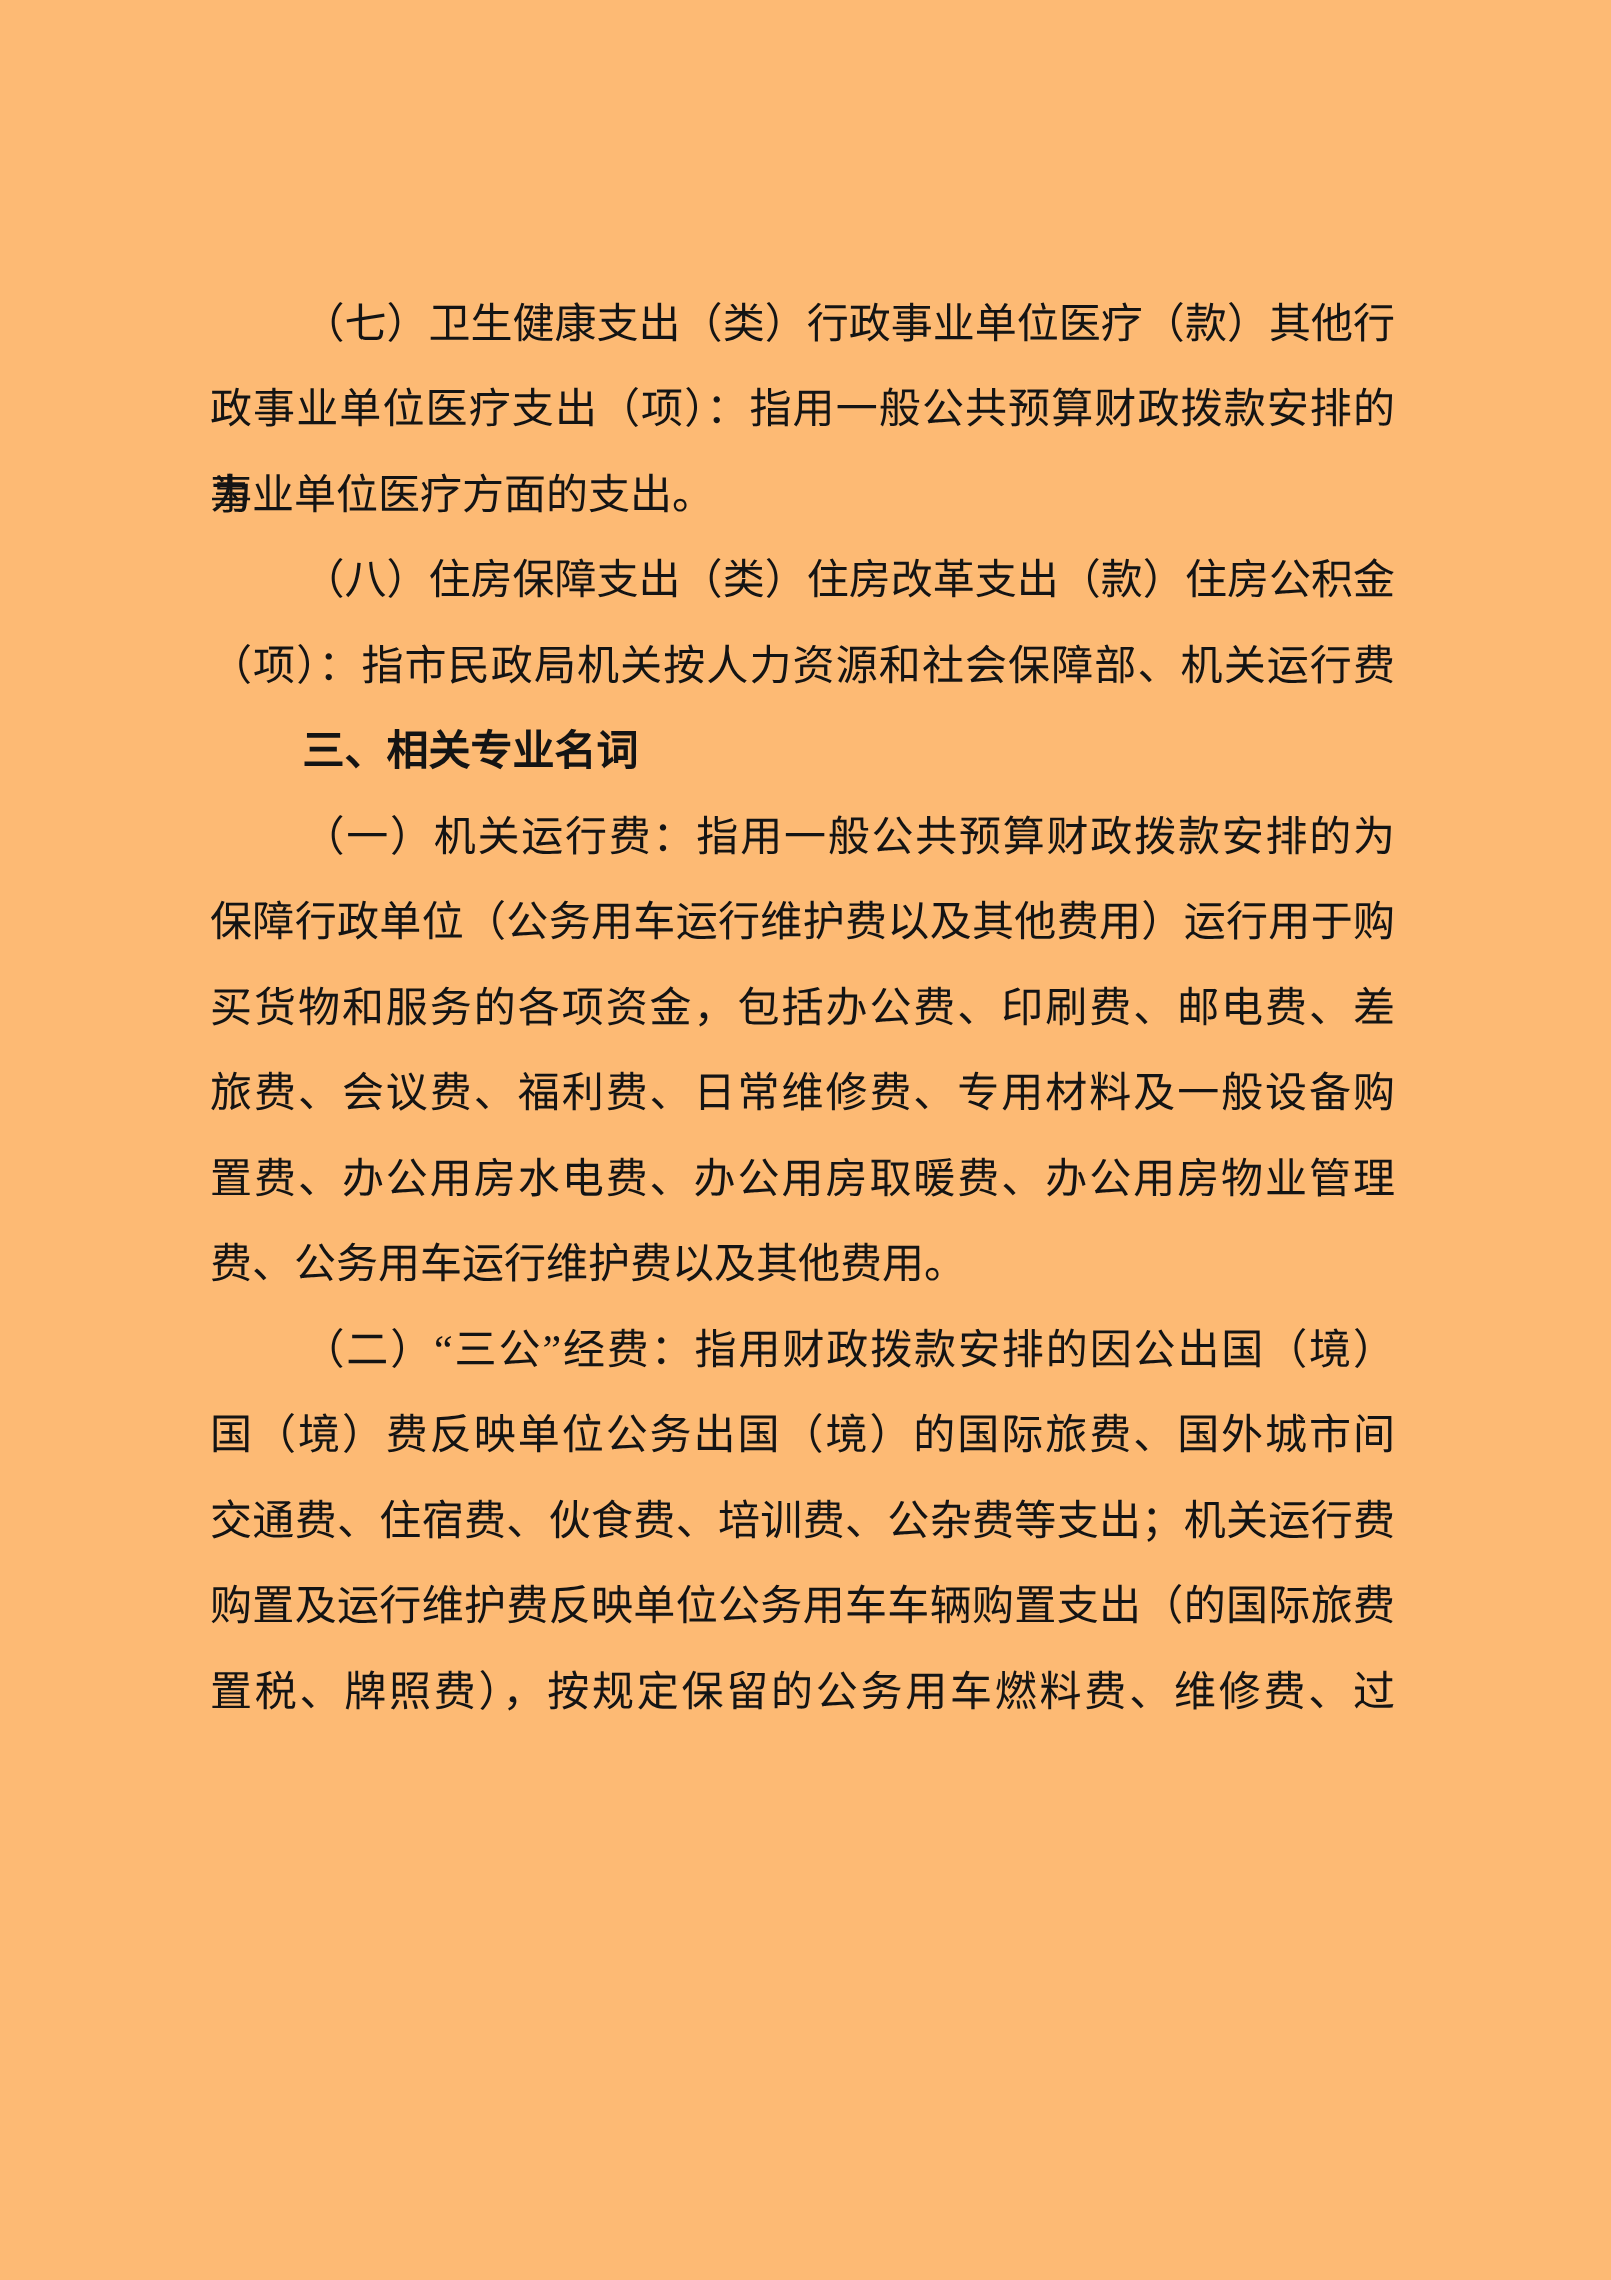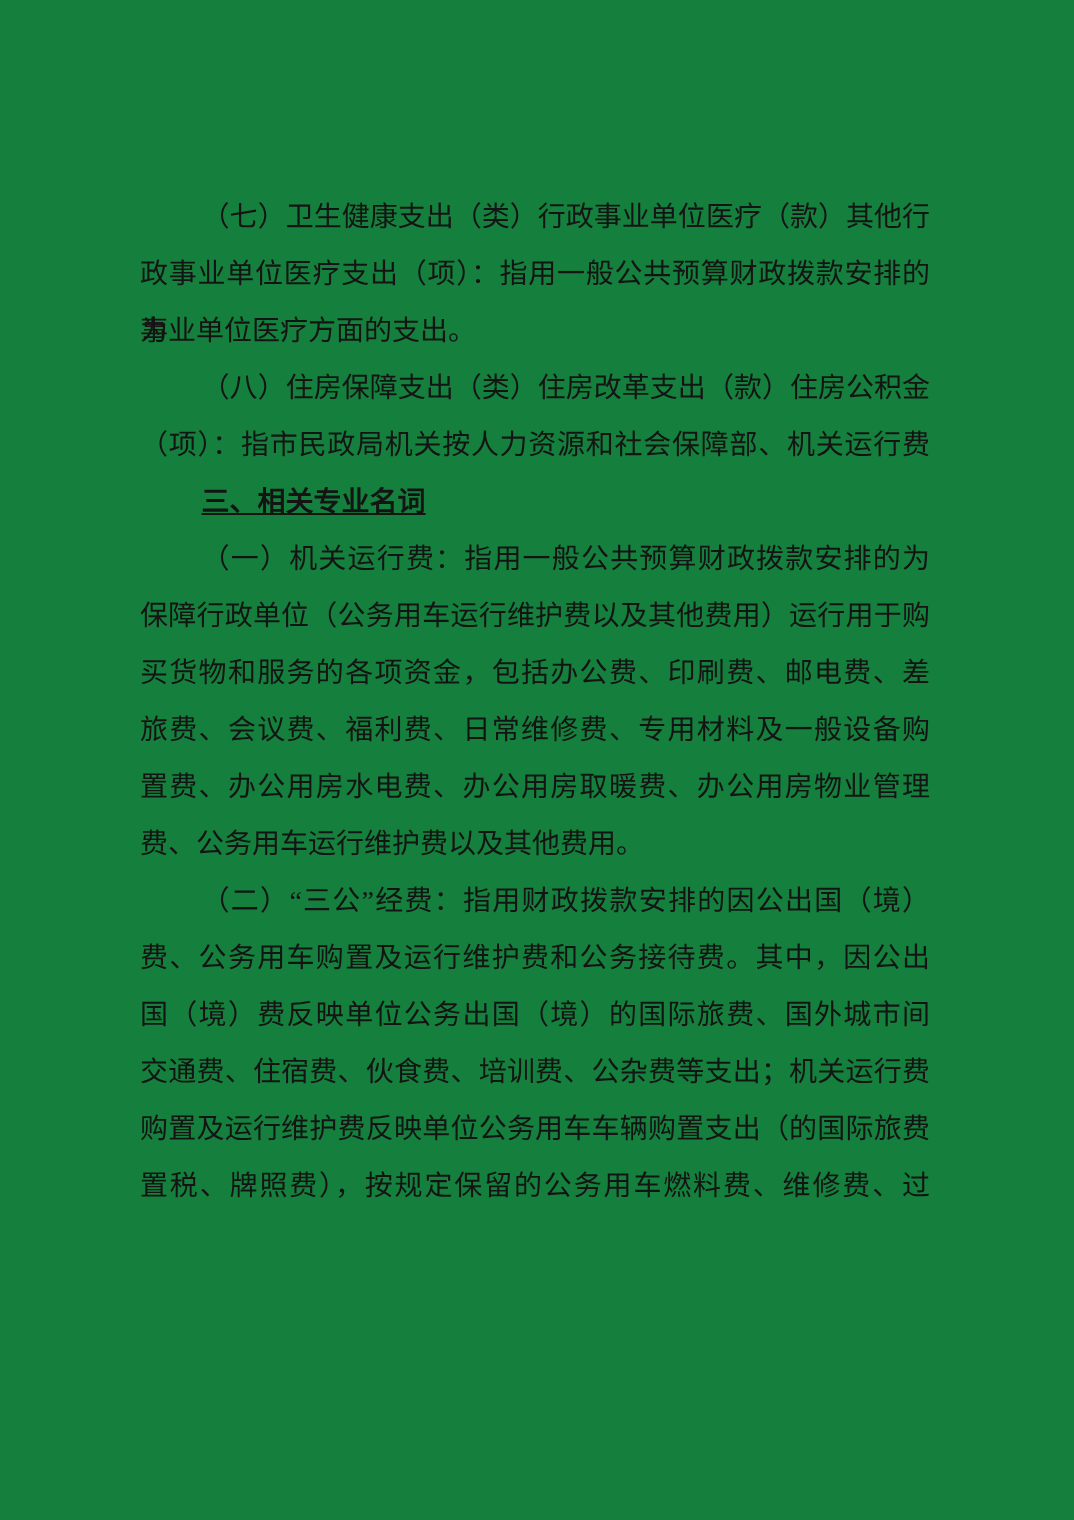--- a/index.html
+++ b/index.html
@@ -34,40 +34,38 @@
   .line.justify {
     text-align: justify;
     text-align-last: justify;
     text-justify: inter-character;
   }
   .line.indent {
     text-indent: 2.2em;
   }
   .line.bold {
     font-weight: bold;
-    text-decoration: underline;
   }
 </style>
 </head>
 <body>
 
-<div class="page" style="background: #15803d;">
+<div class="page" style="background: #fdba74;">
   <main class="text-block" id="text-block" style="color: rgb(20, 20, 20);">
       <div class="line justify indent">（七）卫生健康支出（类）行政事业单位医疗（款）其他行</div>
       <div class="line justify">政事业单位医疗支出（项）：指用一般公共预算财政拨款安排的为</div>
       <div class="line">事业单位医疗方面的支出。</div>
       <div class="line justify indent">（八）住房保障支出（类）住房改革支出（款）住房公积金</div>
       <div class="line justify">（项）：指市民政局机关按人力资源和社会保障部、机关运行费</div>
       <div class="line indent bold">三、相关专业名词</div>
       <div class="line justify indent">（一）机关运行费：指用一般公共预算财政拨款安排的为</div>
       <div class="line justify">保障行政单位（公务用车运行维护费以及其他费用）运行用于购</div>
       <div class="line justify">买货物和服务的各项资金，包括办公费、印刷费、邮电费、差</div>
       <div class="line justify">旅费、会议费、福利费、日常维修费、专用材料及一般设备购</div>
       <div class="line justify">置费、办公用房水电费、办公用房取暖费、办公用房物业管理</div>
       <div class="line">费、公务用车运行维护费以及其他费用。</div>
       <div class="line justify indent">（二）“三公”经费：指用财政拨款安排的因公出国（境）</div>
-      <div class="line justify">费、公务用车购置及运行维护费和公务接待费。其中，因公出</div>
       <div class="line justify">国（境）费反映单位公务出国（境）的国际旅费、国外城市间</div>
       <div class="line justify">交通费、住宿费、伙食费、培训费、公杂费等支出；机关运行费</div>
       <div class="line justify">购置及运行维护费反映单位公务用车车辆购置支出（的国际旅费</div>
       <div class="line justify">置税、牌照费），按规定保留的公务用车燃料费、维修费、过</div>
     </main>
 </div>
 
 </body></html>

